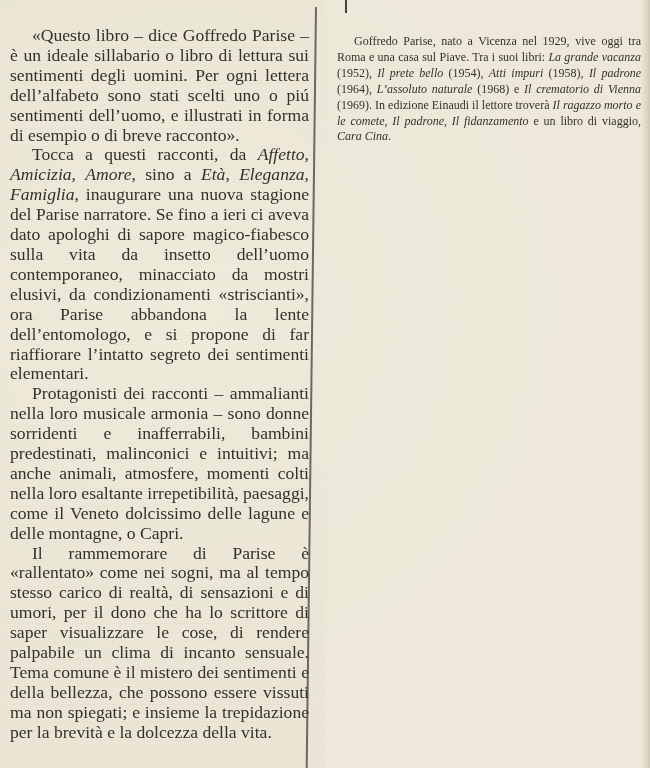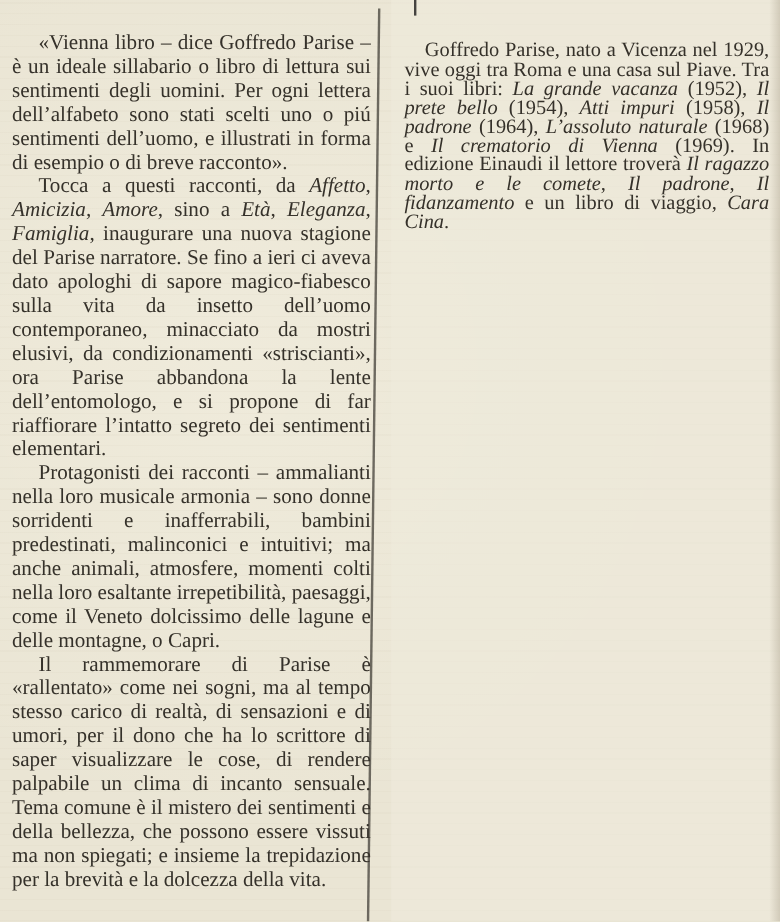--- a/index.html
+++ b/index.html
@@ -43,37 +43,37 @@
   }
   .col{
     position:absolute;text-align:justify;
   }
   .col-left{
     left:10px;top:26px;width:299px;
     font-size:17.6px;line-height:19.9px;
   }
   .col-right{
     left:337px;top:34px;width:304px;
-    font-size:17px;line-height:15.9px;
+    font-size:12px;line-height:15.9px;
   }
   .para{margin:0;text-indent:22px;}
   .col-right .para{text-indent:17px;}
   .para i{font-style:italic;}
 </style>
 </head>
 <body>
 
 <div class="paper-texture"></div>
 <div class="right-paper"></div>
 <div class="edge-shadow"></div>
 <div class="divider"></div>
 <div class="fold-mark"></div>
 
 <div class="col col-left">
-    <p class="para"><span>«Vienna libro – dice Goffredo Parise – è un ideale sillabario o libro di lettura sui sentimenti degli uomini. Per ogni lettera dell’alfabeto sono stati scelti uno o piú sentimenti dell’uomo, e illustrati in forma di esempio o di breve racconto».</span></p>
+    <p class="para"><span>«Questo libro – dice Goffredo Parise – è un ideale sillabario o libro di lettura sui sentimenti degli uomini. Per ogni lettera dell’alfabeto sono stati scelti uno o piú sentimenti dell’uomo, e illustrati in forma di esempio o di breve racconto».</span></p>
     <p class="para"><span>Tocca a questi racconti, da </span><i>Affetto</i><span>, </span><i>Amicizia</i><span>, </span><i>Amore</i><span>, sino a </span><i>Età</i><span>, </span><i>Eleganza</i><span>, </span><i>Famiglia</i><span>, inaugurare una nuova stagione del Parise narratore. Se fino a ieri ci aveva dato apologhi di sapore magico-fiabesco sulla vita da insetto dell’uomo contemporaneo, minacciato da mostri elusivi, da condizionamenti «striscianti», ora Parise abbandona la lente dell’entomologo, e si propone di far riaffiorare l’intatto segreto dei sentimenti elementari.</span></p>
     <p class="para"><span>Protagonisti dei racconti – ammalianti nella loro musicale armonia – sono donne sorridenti e inafferrabili, bambini predestinati, malinconici e intuitivi; ma anche animali, atmosfere, momenti colti nella loro esaltante irrepetibilità, paesaggi, come il Veneto dolcissimo delle lagune e delle montagne, o Capri.</span></p>
     <p class="para"><span>Il rammemorare di Parise è «rallentato» come nei sogni, ma al tempo stesso carico di realtà, di sensazioni e di umori, per il dono che ha lo scrittore di saper visualizzare le cose, di rendere palpabile un clima di incanto sensuale. Tema comune è il mistero dei sentimenti e della bellezza, che possono essere vissuti ma non spiegati; e insieme la trepidazione per la brevità e la dolcezza della vita.</span></p>
   </div>
 
 <div class="col col-right">
     <p class="para"><span>Goffredo Parise, nato a Vicenza nel 1929, vive oggi tra Roma e una casa sul Piave. Tra i suoi libri: </span><i>La grande vacanza</i><span> (1952), </span><i>Il prete bello</i><span> (1954), </span><i>Atti impuri</i><span> (1958), </span><i>Il padrone</i><span> (1964), </span><i>L’assoluto naturale</i><span> (1968) e </span><i>Il crematorio di Vienna</i><span> (1969). In edizione Einaudi il lettore troverà </span><i>Il ragazzo morto e le comete</i><span>, </span><i>Il padrone</i><span>, </span><i>Il fidanzamento</i><span> e un libro di viaggio, </span><i>Cara Cina</i><span>.</span></p>
   </div>
 
 </body></html>

